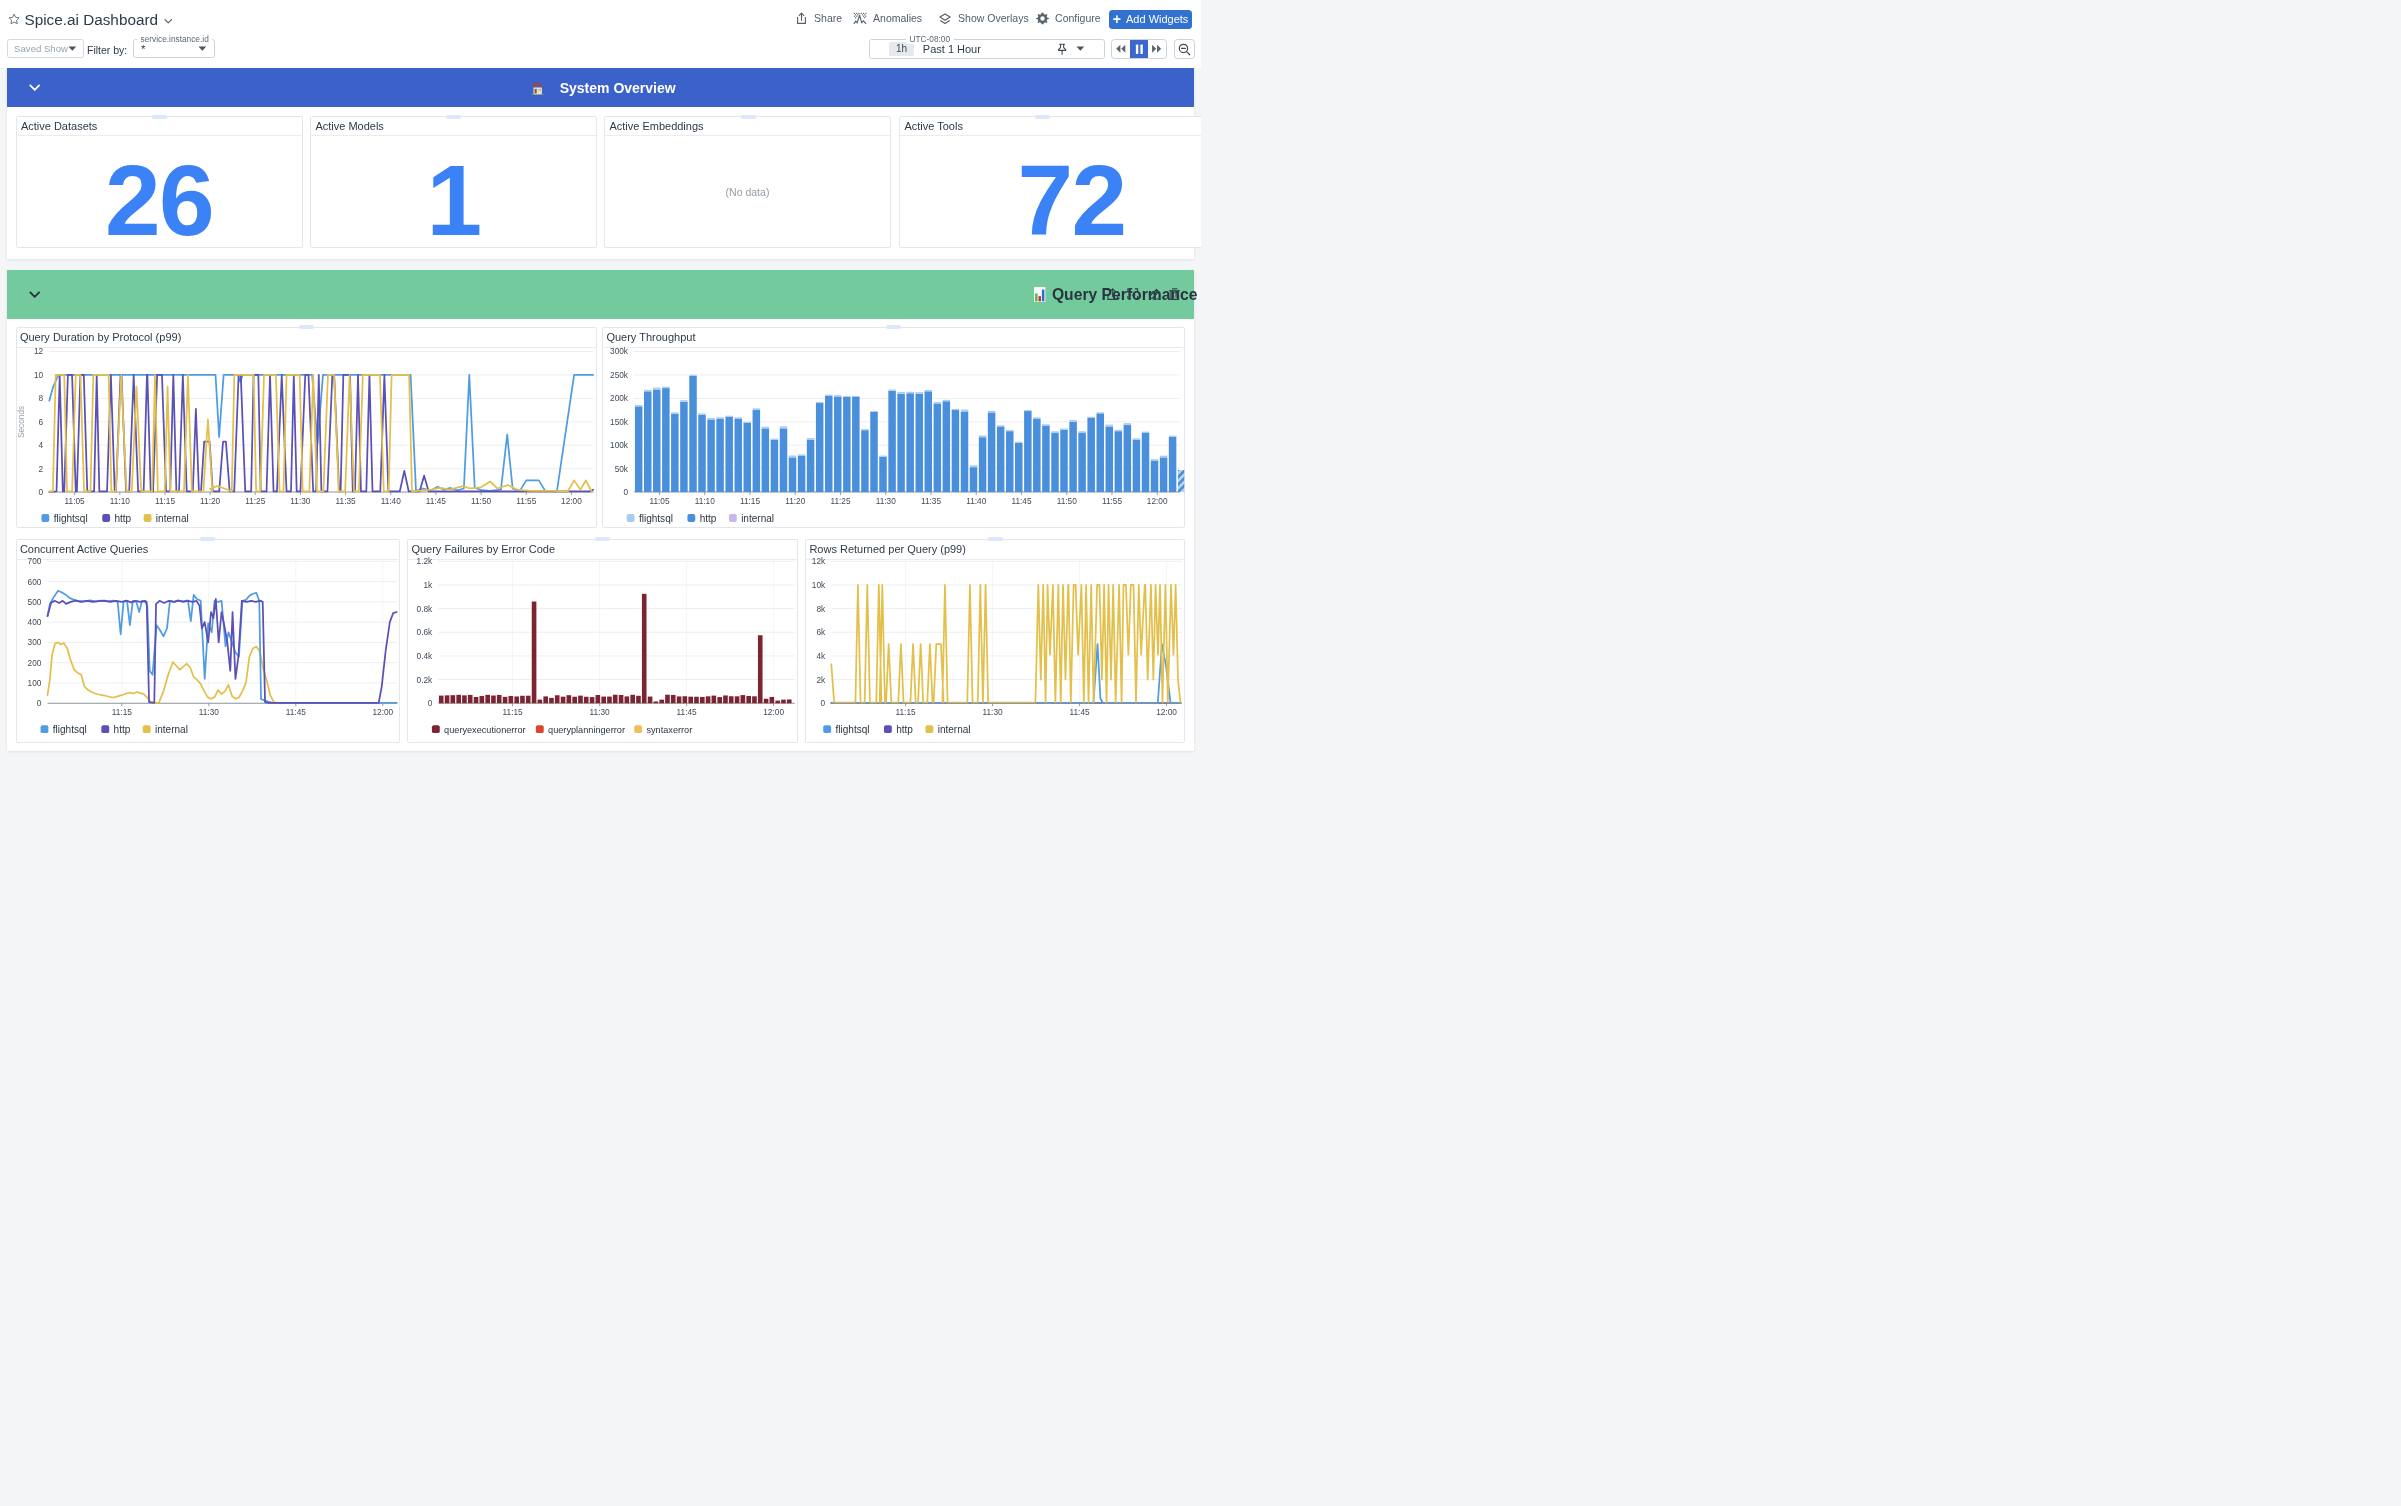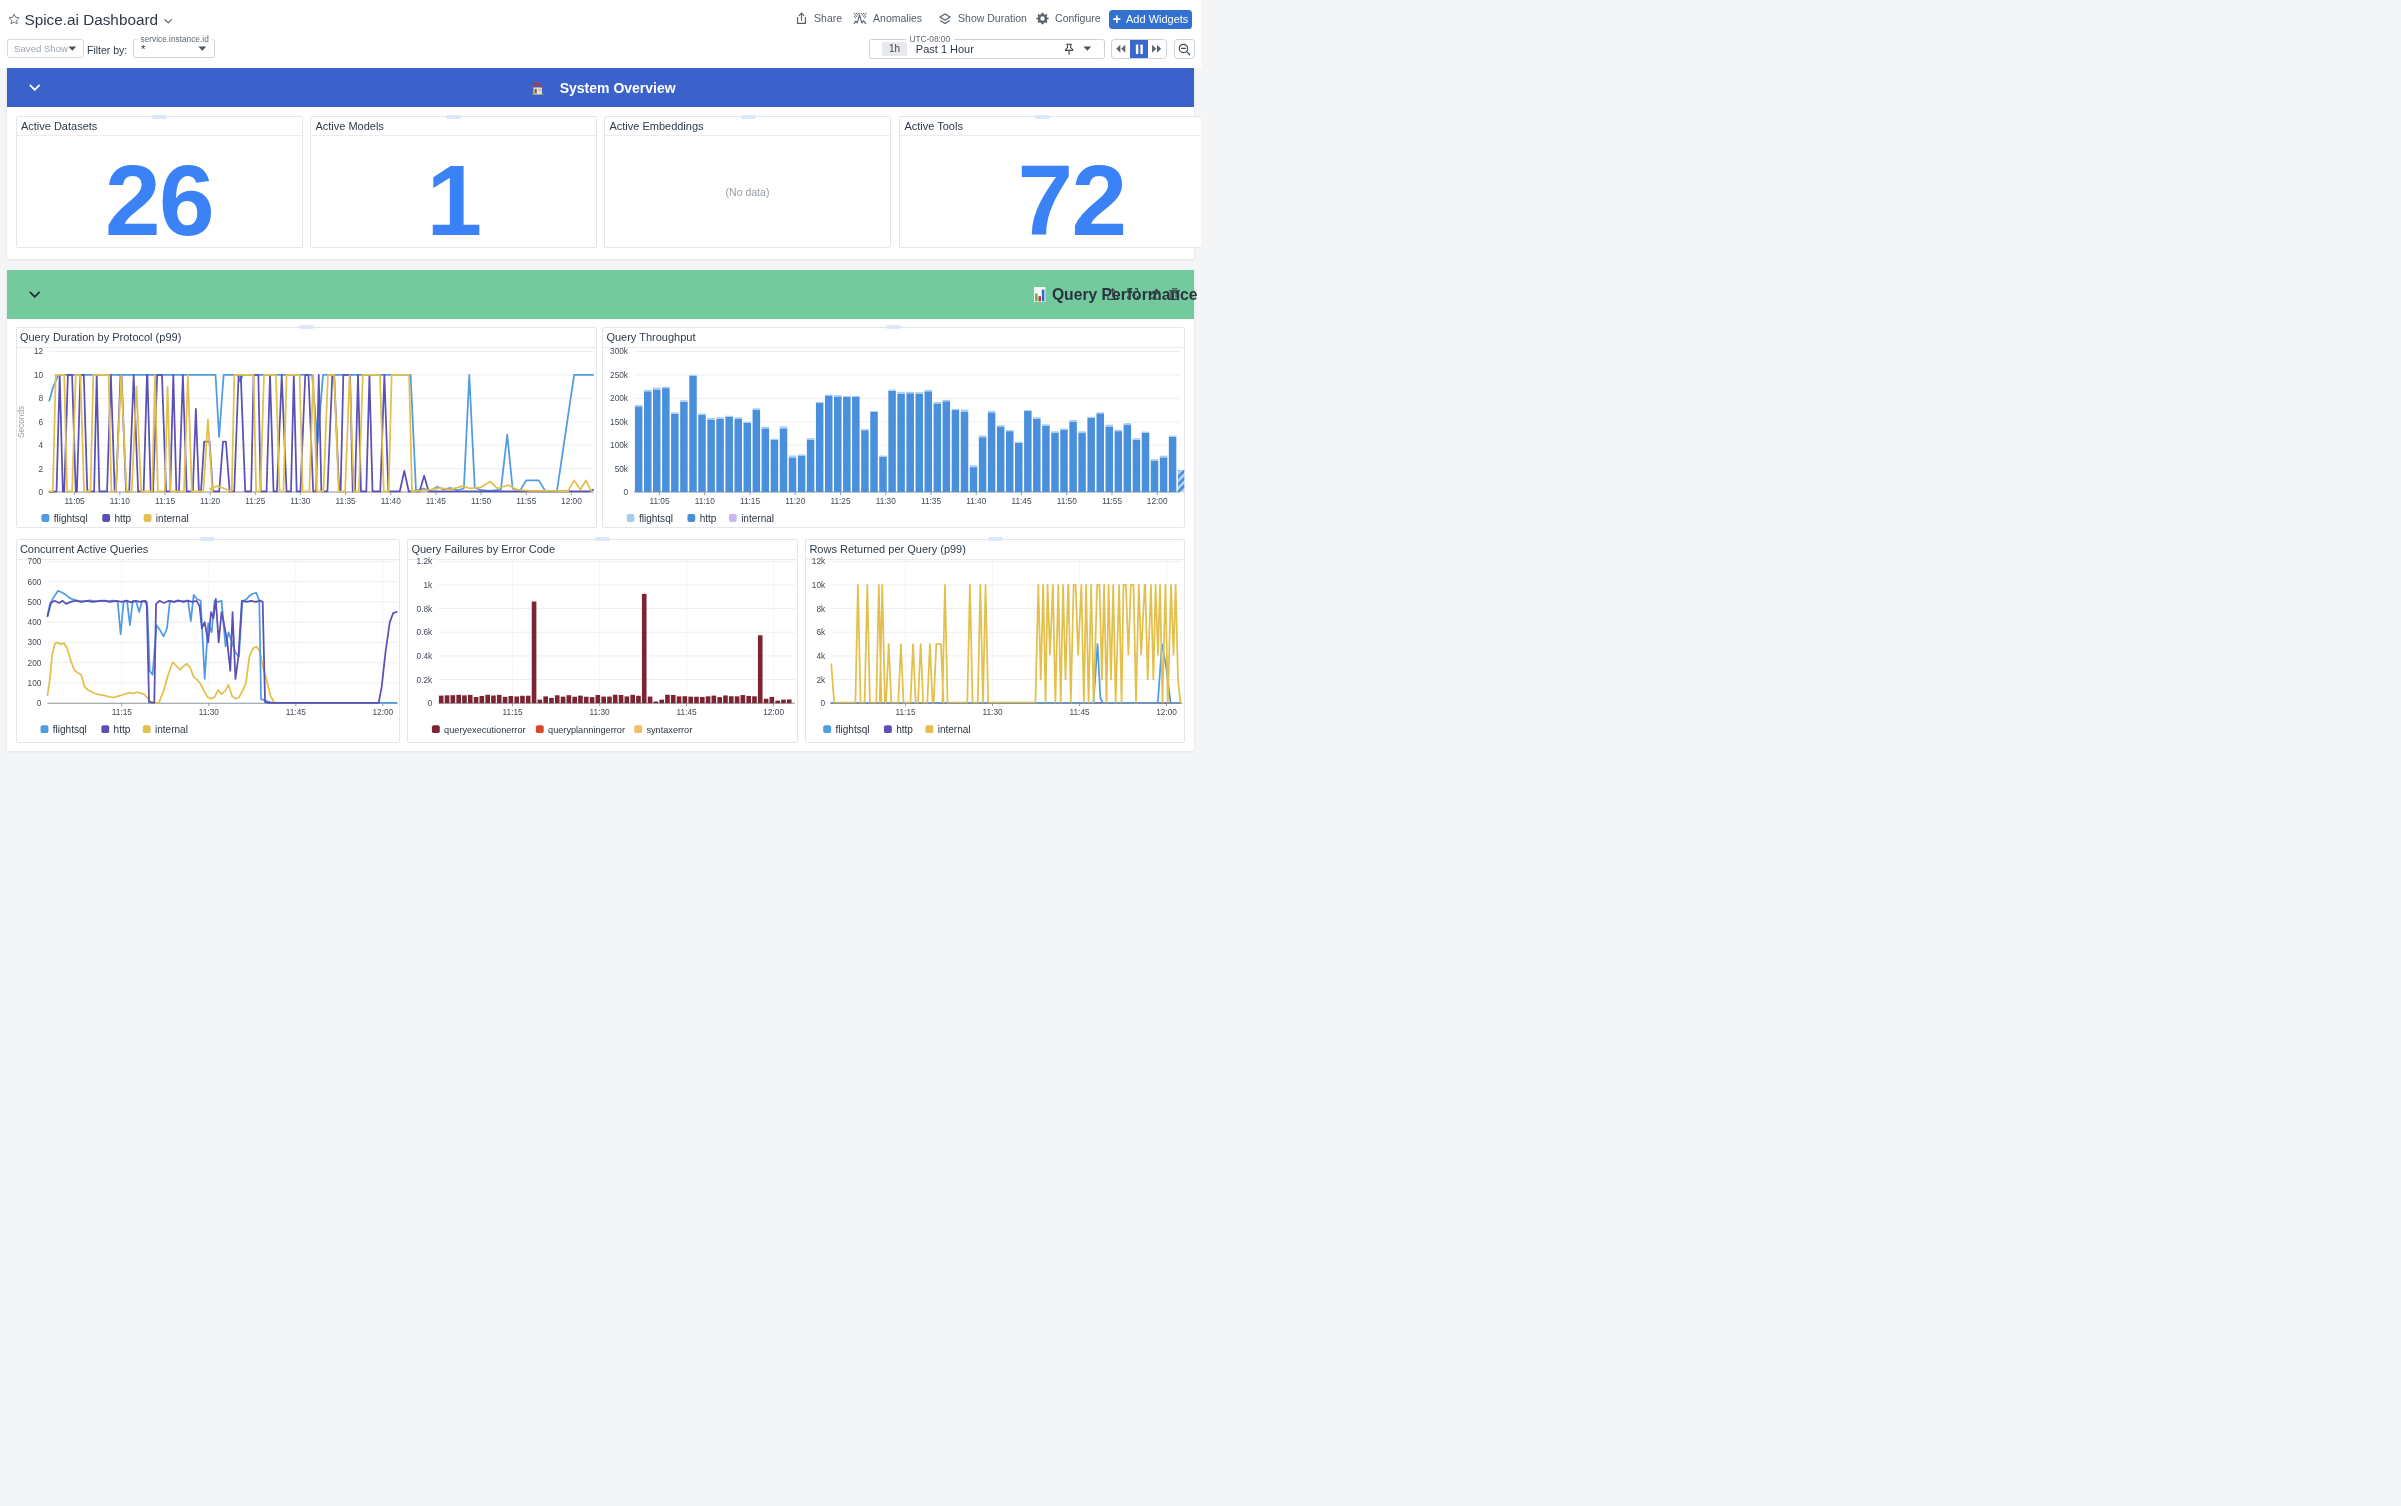--- a/index.html
+++ b/index.html
@@ -61,21 +61,21 @@
         </g>
         <path d="M1 13.5 L3.2 10.5 L4.8 12.5 L7.5 3.5 L10 12.5 L11.8 10 L15 13.5" stroke="#5a646f" stroke-width="1.3" fill="none" stroke-linejoin="round"></path>
       </svg>
       <span>Anomalies</span>
     </div>
   <div class="abs mitem" style="left:938px;top:12.2px">
       <svg width="14" height="14" viewBox="0 0 16 16" fill="none" stroke="#55606b" stroke-width="1.4" stroke-linejoin="round">
         <path d="M8 2.2 L13.8 5.8 L8 9.4 L2.2 5.8 Z"></path>
         <path d="M2.6 9.8 L8 13.2 L13.4 9.8"></path>
       </svg>
-      <span>Show Duration</span>
+      <span>Show Overlays</span>
     </div>
   <div class="abs mitem" style="left:1036px;top:12.2px">
       <svg width="13" height="13" viewBox="0 0 16 16" fill="#57626d">
         <path d="M8 0.8 L9.2 0.8 L9.6 2.7 A5.6 5.6 0 0 1 11.5 3.5 L13.2 2.5 L14.1 3.4 L13.1 5.1 A5.6 5.6 0 0 1 13.9 7 L15.8 7.4 L15.8 8.6 L13.9 9 A5.6 5.6 0 0 1 13.1 10.9 L14.1 12.6 L13.2 13.5 L11.5 12.5 A5.6 5.6 0 0 1 9.6 13.3 L9.2 15.2 L8 15.2 L6.8 15.2 L6.4 13.3 A5.6 5.6 0 0 1 4.5 12.5 L2.8 13.5 L1.9 12.6 L2.9 10.9 A5.6 5.6 0 0 1 2.1 9 L0.2 8.6 L0.2 7.4 L2.1 7 A5.6 5.6 0 0 1 2.9 5.1 L1.9 3.4 L2.8 2.5 L4.5 3.5 A5.6 5.6 0 0 1 6.4 2.7 L6.8 0.8 Z M8 5.3 A2.7 2.7 0 1 0 8 10.7 A2.7 2.7 0 1 0 8 5.3 Z" fill-rule="evenodd"></path>
       </svg>
       <span>Configure</span>
     </div>
   <div class="abs" style="left:1109px;top:9.6px;width:83px;height:19.7px;background:#3271d0;border-radius:3.5px;color:#fff;font-size:11px;display:flex;align-items:center;justify-content:center;gap:5.2px"><span style="font-size:14px;font-weight:bold;margin-top:-1.3px">+</span>Add Widgets</div>
 
   <div class="abs" style="left:7px;top:39px;width:77px;height:19px;border:0.9px solid #d5dae0;border-radius:2.6px;display:flex;align-items:center;justify-content:space-between;padding:0 6.1px">
@@ -86,21 +86,21 @@
     </div>
   <div class="abs" style="left:87px;top:44px;font-size:10.5px;color:#2f3b4c">Filter by:</div>
   <div class="abs" style="left:133px;top:39px;width:82px;height:19px;border:0.9px solid #ccd3da;border-radius:2.6px;display:flex;align-items:center;justify-content:space-between;padding:0 7px">
       <span style="font-size:11.4px;color:#2f3b4c">*</span>
       <svg width="8.7" height="5.2" viewBox="0 0 10 6" fill="#4a5560">
         <path d="M0.5 0.5 L5 5.5 L9.5 0.5 Z"></path>
       </svg>
     </div>
   <div class="fslegend" style="left:137px;top:34px">service.instance.id</div>
 
-  <div class="abs" style="left:869px;top:39px;width:236px;height:19.7px;border:0.9px solid #ccd3da;border-radius:2.6px;display:flex;align-items:center;padding:0 12px">
+  <div class="abs" style="left:869px;top:39px;width:236px;height:19.7px;border:0.9px solid #ccd3da;border-radius:2.6px;display:flex;align-items:center;padding:0 19px">
     <span style="background:#e7e9ec;border-radius:1.7px;font-size:10px;color:#3c4858;padding:1.3px 7px">1h</span>
     <span style="font-size:11px;color:#2f3b4c;margin-left:8.7px">Past 1 Hour</span>
     <span style="margin-left:auto;display:flex;align-items:center;gap:7.9px">
         <svg width="12.2" height="12.2" viewBox="0 0 14 14" fill="none" stroke="#414a56" stroke-width="1.3" stroke-linecap="round" stroke-linejoin="round">
           <path d="M4.2 1.5 H9.8 M5.2 1.5 V5.2 L2.8 7.6 V8.4 H11.2 V7.6 L8.8 5.2 V1.5"></path>
           <path d="M7 8.4 V12.8"></path>
         </svg> 
         <svg width="8.7" height="5.2" viewBox="0 0 10 6" fill="#4a5560">
           <path d="M0.5 0.5 L5 5.5 L9.5 0.5 Z"></path>
         </svg>

